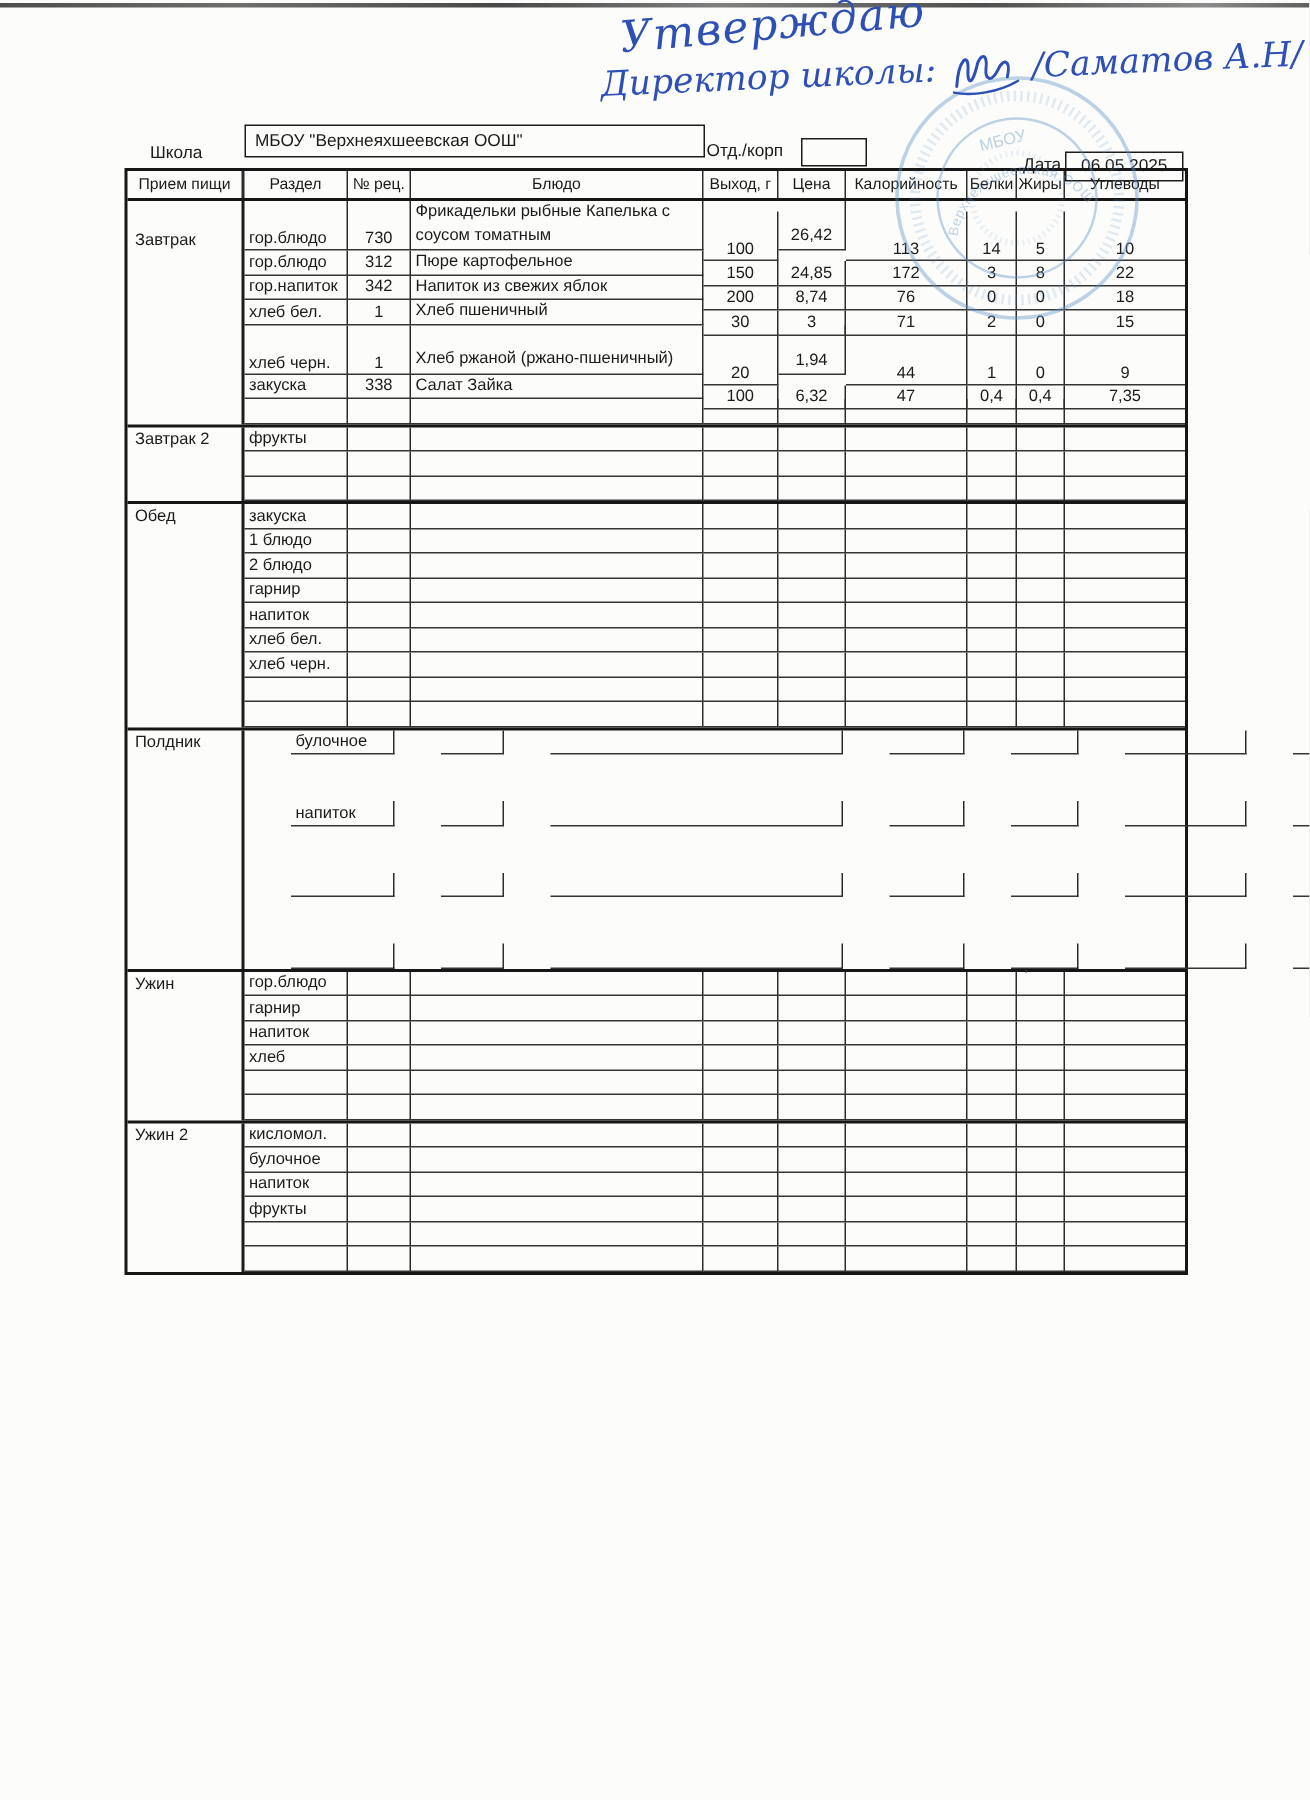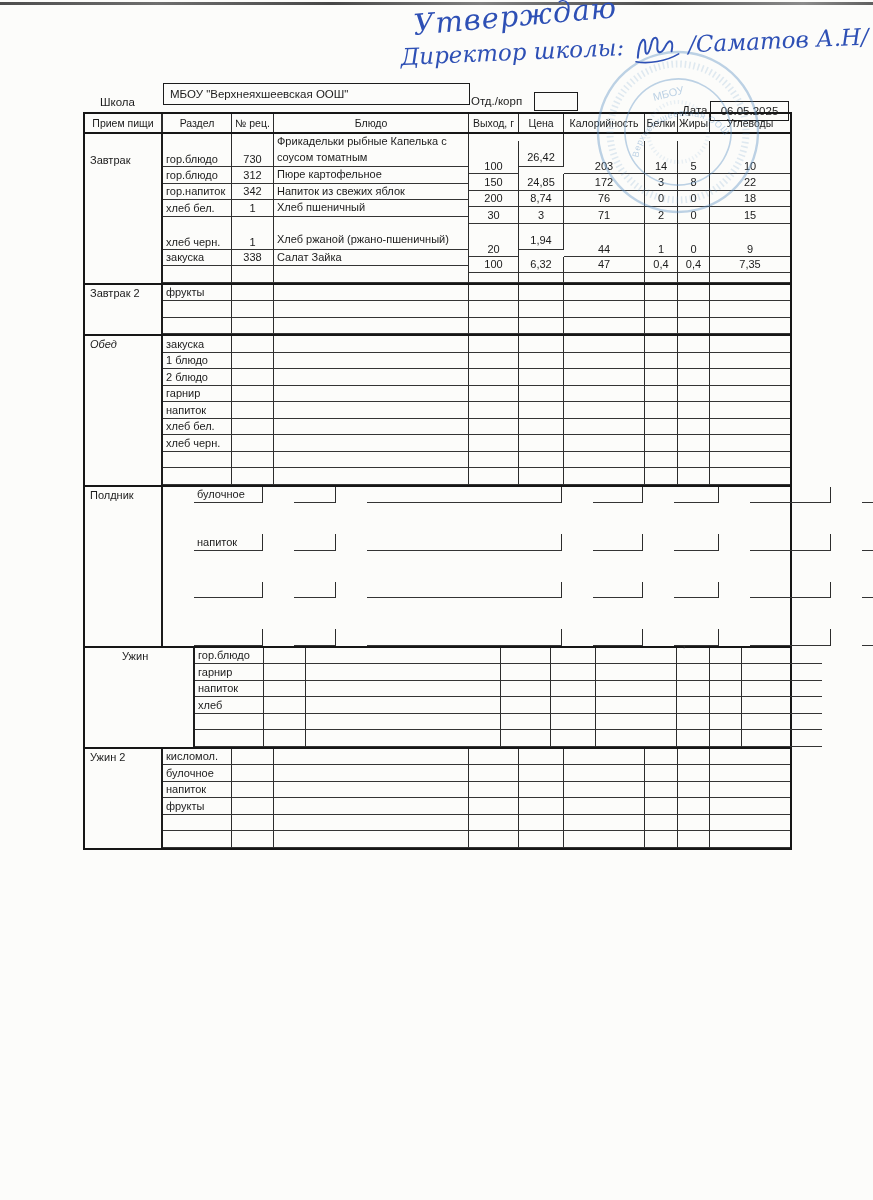--- a/index.html
+++ b/index.html
@@ -108,21 +108,21 @@
         <div class="hcell">Углеводы</div>
       </div>
     <div class="t-body">
         <div class="t-section" style="grid-template-columns: 78px 69px 42px 195px 50px 45px 81px 33px 32px 80px; grid-template-rows: 33px 16.5px 16.5px 16.5px 33px 16.5px 16.5px;">
           <div class="cell meal" style="grid-row: 1 / span 7;">Завтрак</div>
           <div class="cell left a-bottom">гор.блюдо</div>
           <div class="cell center a-bottom">730</div>
           <div class="cell left wrap a-bottom">Фрикадельки рыбные Капелька с соусом томатным</div>
           <div class="cell center a-bottom shift">100</div>
           <div class="cell center a-top">26,42</div>
-          <div class="cell center a-bottom shift">203</div>
+          <div class="cell center a-bottom shift">113</div>
           <div class="cell center a-bottom shift">14</div>
           <div class="cell center a-bottom shift">5</div>
           <div class="cell center a-bottom shift last">10</div>
           <div class="cell left">гор.блюдо</div>
           <div class="cell center">312</div>
           <div class="cell left wrap">Пюре картофельное</div>
           <div class="cell center shift">150</div>
           <div class="cell center shift">24,85</div>
           <div class="cell center shift">172</div>
           <div class="cell center shift">3</div>
@@ -198,21 +198,21 @@
           <div class="cell center"></div>
           <div class="cell left wrap"></div>
           <div class="cell center"></div>
           <div class="cell center"></div>
           <div class="cell center"></div>
           <div class="cell center"></div>
           <div class="cell center"></div>
           <div class="cell center last"></div>
         </div>
         <div class="t-section" style="grid-template-columns: 78px 69px 42px 195px 50px 45px 81px 33px 32px 80px; grid-template-rows: 16.5px 16.5px 16.5px 16.5px 16.5px 16.5px 16.5px 16.5px 16.5px;">
-          <div class="cell meal" style="grid-row: 1 / span 9; font-style: italic;">Обед</div>
+          <div class="cell meal" style="grid-row: 1 / span 9;">Обед</div>
           <div class="cell left">закуска</div>
           <div class="cell center"></div>
           <div class="cell left wrap"></div>
           <div class="cell center"></div>
           <div class="cell center"></div>
           <div class="cell center"></div>
           <div class="cell center"></div>
           <div class="cell center"></div>
           <div class="cell center last"></div>
           <div class="cell left">1 блюдо</div>
@@ -320,21 +320,21 @@
           <div class="cell left"></div>
           <div class="cell center"></div>
           <div class="cell left wrap"></div>
           <div class="cell center"></div>
           <div class="cell center"></div>
           <div class="cell center"></div>
           <div class="cell center"></div>
           <div class="cell center"></div>
           <div class="cell center last"></div>
         </div>
-        <div class="t-section" style="grid-template-columns: 78px 69px 42px 195px 50px 45px 81px 33px 32px 80px; grid-template-rows: 16.5px 16.5px 16.5px 16.5px 16.5px 16.5px; padding-left: 32px;">
+        <div class="t-section" style="grid-template-columns: 78px 69px 42px 195px 50px 45px 81px 33px 32px 80px; grid-template-rows: 16.5px 16.5px 16.5px 16.5px 16.5px 16.5px;">
           <div class="cell meal" style="grid-row: 1 / span 6;">Ужин</div>
           <div class="cell left">гор.блюдо</div>
           <div class="cell center"></div>
           <div class="cell left wrap"></div>
           <div class="cell center"></div>
           <div class="cell center"></div>
           <div class="cell center"></div>
           <div class="cell center"></div>
           <div class="cell center"></div>
           <div class="cell center last"></div>

